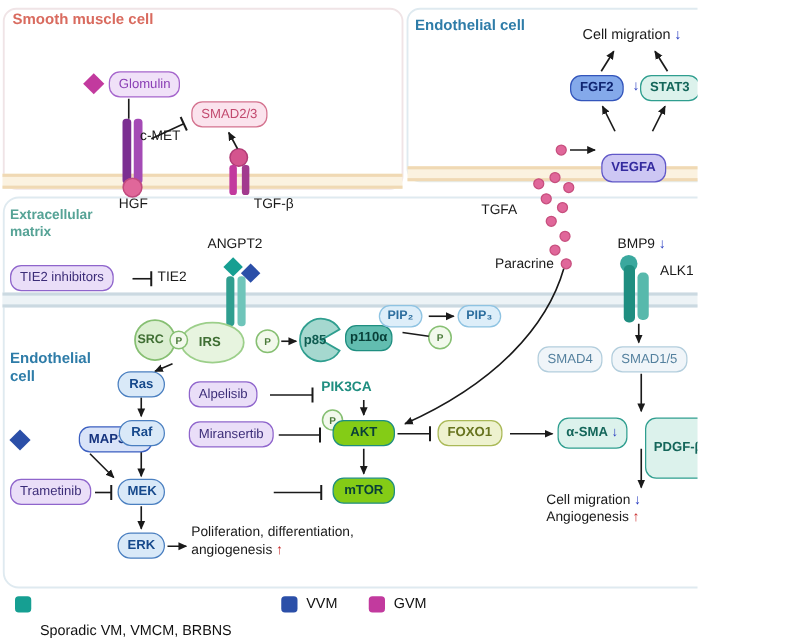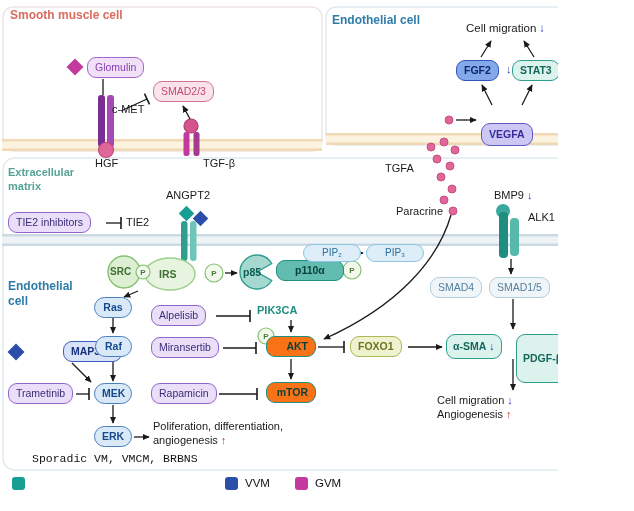--- a/index.html
+++ b/index.html
@@ -9,23 +9,23 @@
   .sec{position:absolute;font:bold 12px "Liberation Sans",sans-serif;white-space:pre-line;line-height:1.25;}
   .lbl{position:absolute;font:11px "Liberation Sans",sans-serif;color:#1a1a1a;white-space:nowrap;line-height:1.25;}
   .box{position:absolute;box-sizing:border-box;font:10.5px/1.2 "Liberation Sans",sans-serif;
        border:1.4px solid;border-radius:9px;padding:3px 7px;text-align:center;white-space:nowrap;background:#fff;}
   .drug{background:#eadef8;border-color:#8f65cc;color:#3c2d78;}
   .glom{background:#f0e1f8;border-color:#a565cc;color:#8a3fb5;}
   .smad23{background:#fbe3ed;border-color:#d4738f;color:#c2496e;}
   .boval{background:#d9e9f8;border-color:#4a7fc0;color:#174a8c;border-radius:11px;font-weight:bold;}
   .bluebox{background:#d9e3f8;border-color:#3b5fc0;color:#16337e;font-weight:bold;margin-left:39px;}
   .tealdark{background:#62bdb0;border-color:#1f8e80;color:#083f38;font-weight:bold;}
-  .tealbox{background:#f97316;border-color:#1f8e80;color:#083f38;font-weight:bold;text-align:right;}
+  .tealbox{background:#84cc16;border-color:#1f8e80;color:#083f38;font-weight:bold;}
   .teallight{background:#dcf2ec;border-color:#2f9e8f;color:#14665a;font-weight:bold;}
-  .pip{background:#ddeef9;border-color:#8ec3e2;color:#2c6e9e;border-radius:10px;padding:2px 18px;font-size:10px;font-weight:normal;}
+  .pip{background:#ddeef9;border-color:#8ec3e2;color:#2c6e9e;border-radius:10px;padding:2px 6px;font-size:10px;font-weight:bold;}
   .greyblue{background:#f0f5f9;border-color:#b3cedd;color:#54809e;}
   .greenbox{background:#eef2cf;border-color:#aab957;color:#68741f;font-weight:bold;}
   .fgf2{background:#84a9ea;border-color:#3355bb;color:#0f2470;font-weight:bold;}
   .vegfa{background:#cdc7f3;border-color:#6158c8;color:#332a9e;font-weight:bold;margin-top:16px;}
   .cplx{position:absolute;font:bold 10px "Liberation Sans",sans-serif;color:#3f6e33;white-space:nowrap;}
   .pp{position:absolute;width:8px;text-align:center;font:bold 8px "Liberation Sans",sans-serif;color:#4a7a3a;}
   .dn{color:#2338bf;font-weight:bold;margin-left:3px;}
   .up{color:#c82828;font-weight:bold;margin-left:3px;}
   .sw{position:absolute;width:13px;height:13px;border-radius:3px;}
   .leg{position:absolute;font:11.5px "Liberation Sans",sans-serif;color:#111;white-space:nowrap;}
@@ -175,28 +175,27 @@
 <div class="lbl" style="left:126px;top:216px;">TIE2</div>
 <div class="lbl" style="left:166px;top:189px;">ANGPT2</div>
 
 <div class="cplx" style="left:110px;top:266px;width:28px;text-align:left;">SRC</div>
 <div class="cplx" style="left:159px;top:268px;font-size:10.5px;">IRS</div>
 <div class="cplx" style="left:243px;top:266px;color:#0f5c51;font-size:10.5px;">p85</div>
 <div class="pp" style="left:139px;top:268px;">P</div>
 <div class="pp" style="left:210px;top:269px;">P</div>
 <div class="pp" style="left:348px;top:266px;">P</div>
 <div class="pp" style="left:262px;top:332px;">P</div>
-<div class="box tealdark" style="left:276px;top:260px;padding:3px 18px;">p110α</div>
+<div class="box tealdark" style="left:276px;top:260px;padding:3px 3px;">p110α</div>
 <div class="box pip" style="left:303px;top:244px;">PIP₂</div>
 <div class="box pip" style="left:366px;top:244px;">PIP₃</div>
 <div class="lbl" style="left:257px;top:304px;color:#1f8e80;font-weight:bold;">PIK3CA</div>
 
 <div class="box drug" style="left:151px;top:305px;">Alpelisib</div>
 <div class="box drug" style="left:151px;top:337px;">Miransertib</div>
-<div class="box drug" style="left:151px;top:383px;">Rapamicin</div>
 <div class="box drug" style="left:8px;top:383px;">Trametinib</div>
 
 <div class="box boval" style="left:94px;top:297px;width:38px;">Ras</div>
 <div class="box bluebox" style="left:24px;top:341px;">MAP3K3</div>
 <div class="box boval" style="left:95px;top:336px;width:37px;">Raf</div>
 <div class="box boval" style="left:94px;top:383px;width:38px;">MEK</div>
 <div class="box boval" style="left:94px;top:426px;width:38px;">ERK</div>
 
 <div class="box tealbox" style="left:266px;top:336px;width:50px;">AKT</div>
 <div class="box tealbox" style="left:266px;top:382px;width:50px;">mTOR</div>
@@ -221,19 +220,19 @@
 <div class="lbl" style="left:153px;top:420px;">
   <span>Poliferation, differentiation,</span><br>
   <span>angiogenesis</span><span class="up">↑</span>
 </div>
 <div class="lbl" style="left:437px;top:394px;">
   <span>Cell migration</span><span class="dn">↓</span><br>
   <span>Angiogenesis</span><span class="up">↑</span>
 </div>
 
 <div class="sw" style="left: 12px; top: 477px; background: rgb(22, 159, 146);"></div>
-<div class="leg" style="left:32px;top:452px;font-family:Liberation Mono, monospace;">Sporadic VM, VMCM, BRBNS</div>
+<div class="leg" style="left:32px;top:499px;">Sporadic VM, VMCM, BRBNS</div>
 <div class="sw" style="left: 225px; top: 477px; background: rgb(43, 79, 168);"></div>
 <div class="leg" style="left:245px;top:477px;">VVM</div>
 <div class="sw" style="left: 295px; top: 477px; background: rgb(194, 58, 158);"></div>
 <div class="leg" style="left:315px;top:477px;">GVM</div>
 
 </div>
 
 </body></html>

